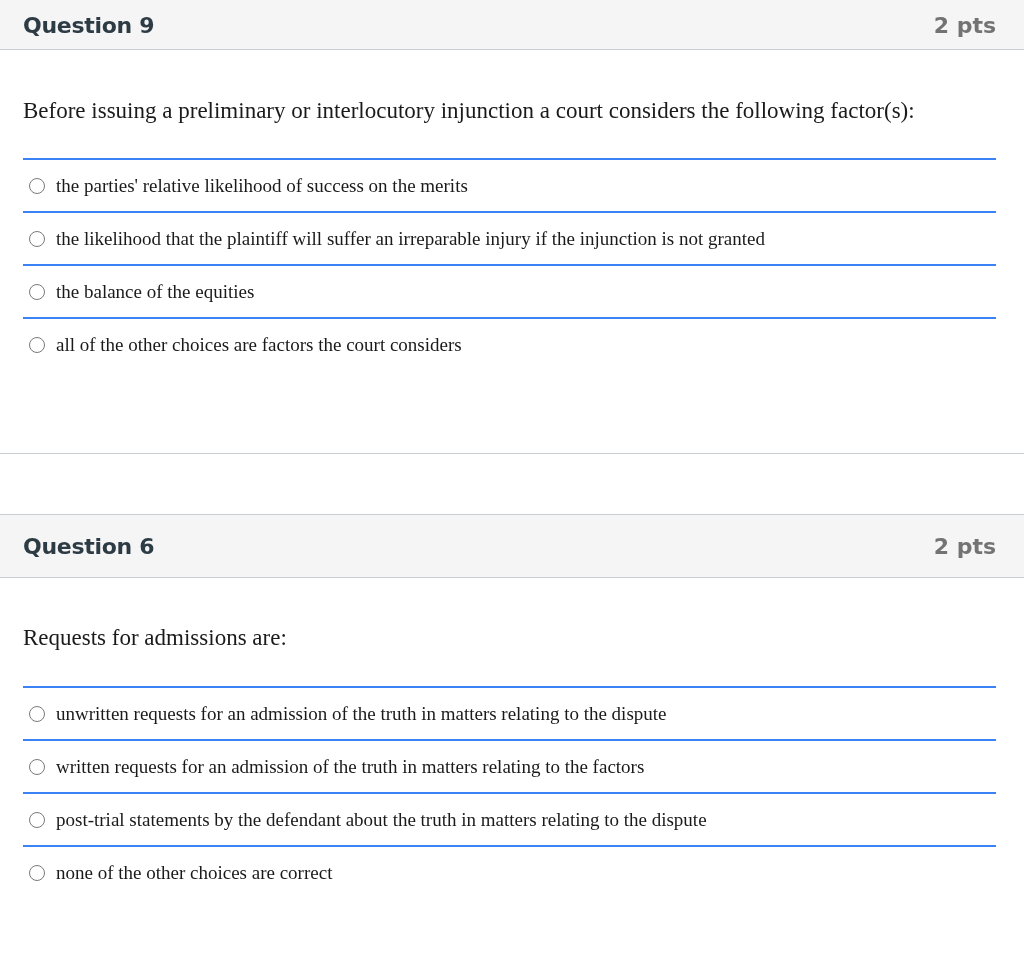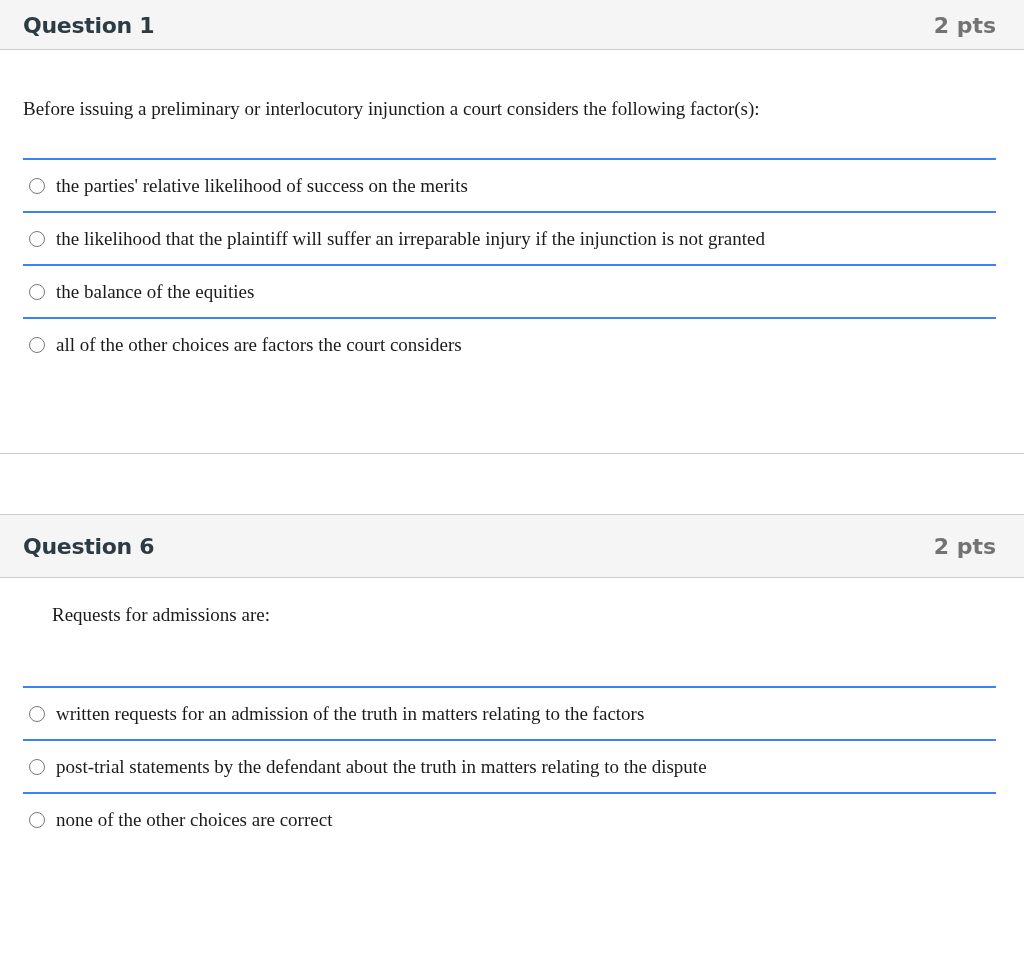--- a/index.html
+++ b/index.html
@@ -8,41 +8,41 @@
     .q-header {
       height: 48px; background: #f5f5f5;
       border-bottom: 1px solid #c7cdd1;
       display: flex; align-items: center; justify-content: space-between;
       padding: 0 28px 0 23px; box-sizing: border-box;
       font-family: "DejaVu Sans", sans-serif;
     }
     .q-title { font-size: 22px; font-weight: bold; color: #2d3b45; letter-spacing: -0.3px; }
     .q-points { font-size: 22px; font-weight: bold; color: #737373; }
     .q-text {
-      font-family: "Liberation Serif", serif; font-size: 19px; color: #1a1a1a;
+      font-family: "Liberation Serif", serif; font-size: 23px; color: #1a1a1a;
       position: absolute; left: 23px;
     }
     .answers { position: absolute; left: 23px; width: 973px; }
     .answer {
       height: 53px; border-top: 2px solid #3b82f6; box-sizing: border-box;
       display: flex; align-items: center;
       font-family: "Liberation Serif", serif; font-size: 19px; color: #1a1a1a;
     }
     .radio {
       width: 16px; height: 16px; border: 1.5px solid #7a7a7a; border-radius: 50%;
       margin-left: 6px; margin-right: 11px; box-sizing: border-box; flex-shrink: 0;
     }
     .q-footer-line { position: absolute; left: 0; width: 1024px; border-top: 1px solid #c7cdd1; }
   </style>
 </head>
 <body>
 
 <div class="question" style="top:-10px;">
   <div class="q-header" style="height:60px;padding-top:12px;">
-    <span class="q-title">Question 1</span>
+    <span class="q-title">Question 9</span>
     <span class="q-points">2 pts</span>
   </div>
 </div>
 <div class="q-text" style="top:98px;">Before issuing a preliminary or interlocutory injunction a court considers the following factor(s):</div>
 <div class="answers" style="top:158px;">
   <div class="answer">
       <span class="radio"></span>
       <span>the parties' relative likelihood of success on the merits</span>
     </div>
   <div class="answer">
@@ -59,22 +59,26 @@
     </div>
 </div>
 <div class="q-footer-line" style="top:453px;"></div>
 
 <div class="question" style="top:514px;border-top:1px solid #c7cdd1;">
   <div class="q-header" style="height:63px;">
     <span class="q-title">Question 6</span>
     <span class="q-points">2 pts</span>
   </div>
 </div>
-<div class="q-text" style="top:604px;margin-left:29px;">Requests for admissions are:</div>
+<div class="q-text" style="top:625px;">Requests for admissions are:</div>
 <div class="answers" style="top:686px;">
+  <div class="answer">
+      <span class="radio"></span>
+      <span>unwritten requests for an admission of the truth in matters relating to the dispute</span>
+    </div>
   <div class="answer">
       <span class="radio"></span>
       <span>written requests for an admission of the truth in matters relating to the factors</span>
     </div>
   <div class="answer">
       <span class="radio"></span>
       <span>post-trial statements by the defendant about the truth in matters relating to the dispute</span>
     </div>
   <div class="answer">
       <span class="radio"></span>

